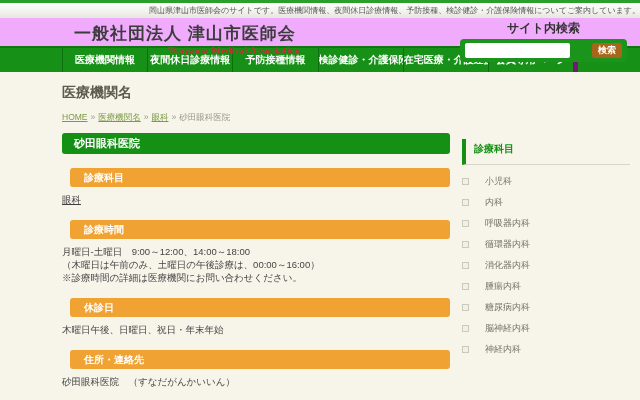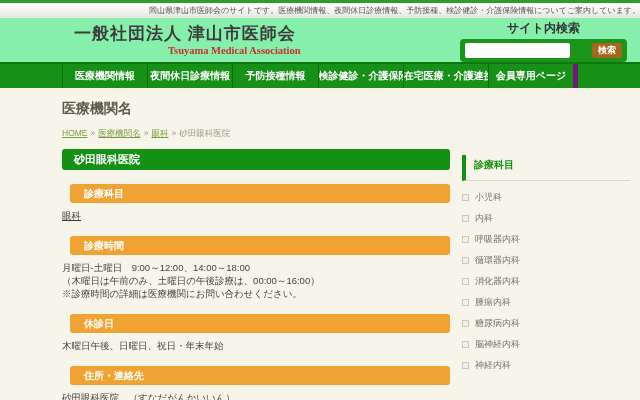--- a/index.html
+++ b/index.html
@@ -3,21 +3,21 @@
 <meta charset="utf-8">
 <style>
   * { margin:0; padding:0; box-sizing:border-box; }
   html,body { width:640px; height:400px; overflow:hidden; }
   body { font-family:"Liberation Sans", sans-serif; background:#f7f4e9; }
 
   .topline { height:3px; background:#2aa02a; }
   .notice { height:15px; background:linear-gradient(#ffffff,#e7e7e0); font-size:8px; color:#555;
             text-align:right; line-height:15px; white-space:nowrap; }
 
-  .header { height:44px; background:#86efac; position:relative; }
+  .header { height:28px; background:#f0abfc; position:relative; }
   .site-title { position:absolute; left:74px; top:4px; font-size:17px; color:#3c3c3c;
                 font-weight:600; letter-spacing:1px; }
   .site-subtitle { position:absolute; left:168px; top:27px; font-size:10.5px; color:#c43030;
                    font-weight:bold; font-family:"Liberation Serif", serif; }
   .search { position:absolute; right:13px; top:2px; width:167px; }
   .search-label { font-size:12px; font-weight:bold; color:#333; text-align:center; margin-bottom:2px; }
   .search-box { background:#1a941a; border-radius:4px; padding:4px 5px; display:flex; gap:22px;
                 align-items:center; }
   .search-input { flex:1; height:15px; border:none; border-radius:2px; min-width:0; background:#fff; }
   .search-btn { background:#a8661d; color:#fff; font-size:9px; font-weight:bold; border:none;
@@ -41,21 +41,21 @@
                    line-height:21px; padding-left:12px; border-radius:3px; }
   .section-heading { margin:14px 0 0 8px; background:#f0a232; color:#fff; font-weight:bold;
                      font-size:10px; height:19px; line-height:19px; padding-left:14px; border-radius:3px; }
   .section-body { font-size:9.5px; color:#444; margin-top:6px; line-height:13px; }
   .body-link { color:#3e3e3e; text-decoration:underline; cursor:pointer; }
 
   .sidebar { width:168px; margin-left:12px; margin-top:6px; }
   .sidebar-title { border-left:4px solid #149114; color:#149114; font-weight:bold; font-size:10px;
                    padding:3px 0 8px 8px; border-bottom:1px solid #d5d5c8; }
   .sidebar-list { margin-top:6px; }
-  .sidebar-item { display:flex; align-items:center; gap:6px; height:21px; font-size:9px;
+  .sidebar-item { display:flex; align-items:center; gap:16px; height:21px; font-size:9px;
                   color:#73736a; cursor:pointer; }
   .square-bullet { width:7px; height:7px; border:1px solid #c9c9bc; background:#f0f0e8; flex:0 0 auto; }
 </style>
 </head>
 <body>
 
 <div class="topline"></div>
 
 <div class="notice">岡山県津山市医師会のサイトです。医療機関情報、夜間休日診療情報、予防接種、検診健診・介護保険情報についてご案内しています。</div>
 

